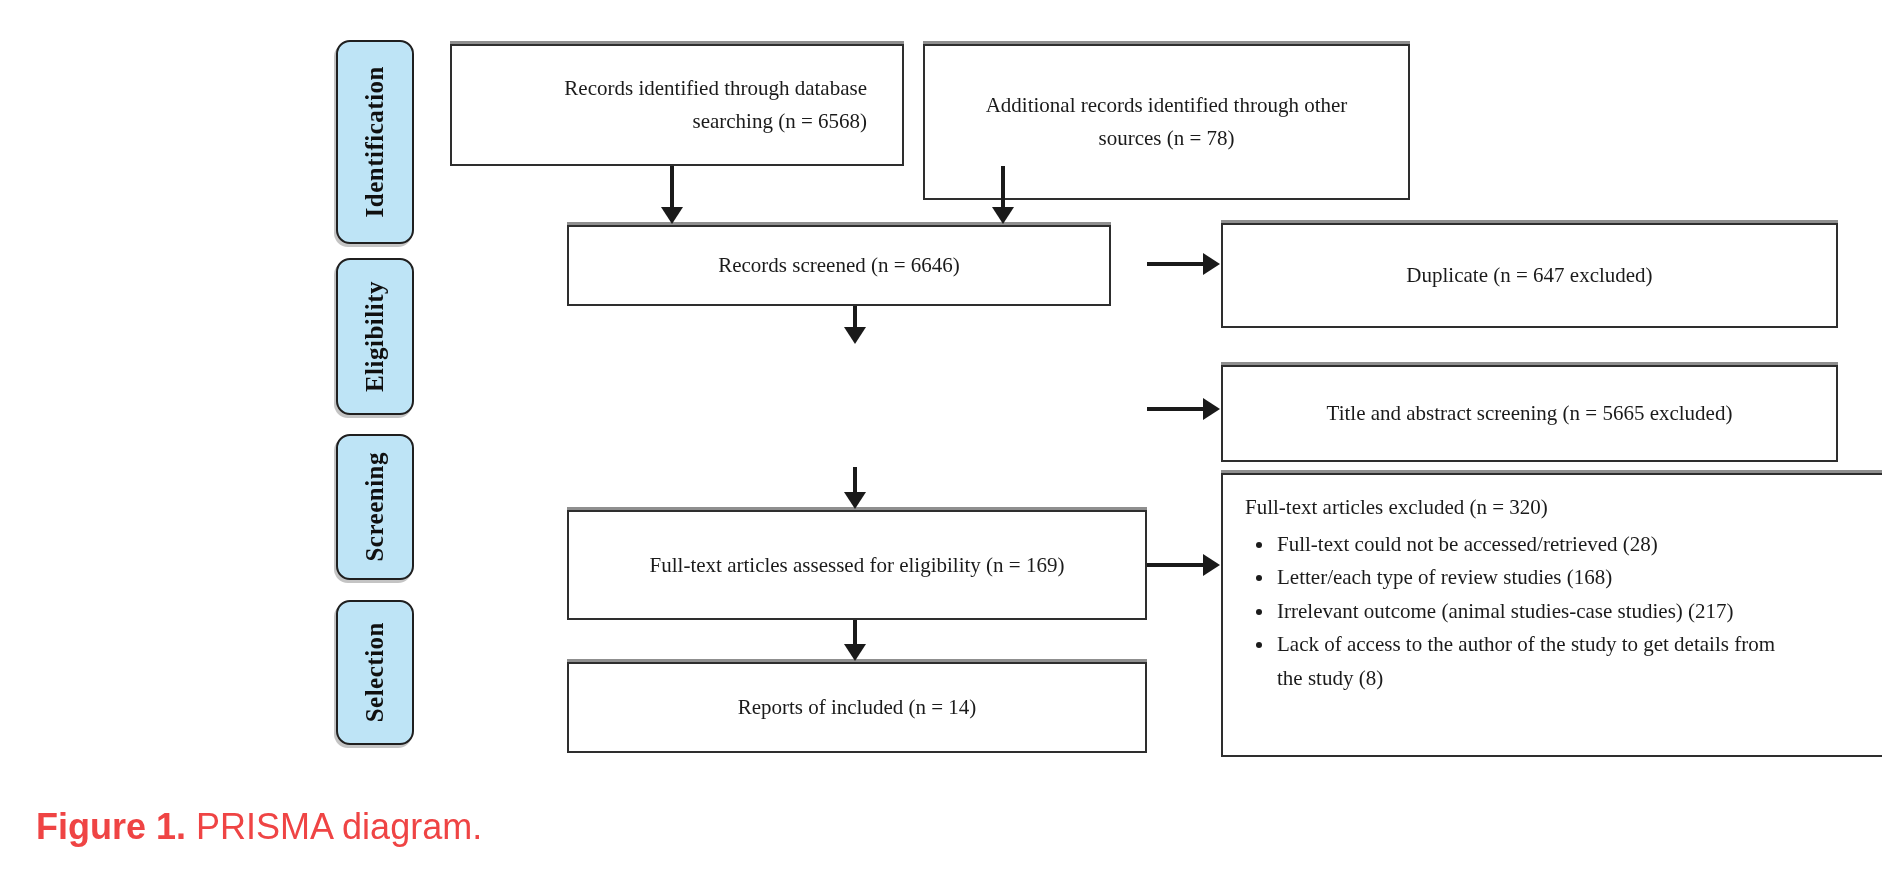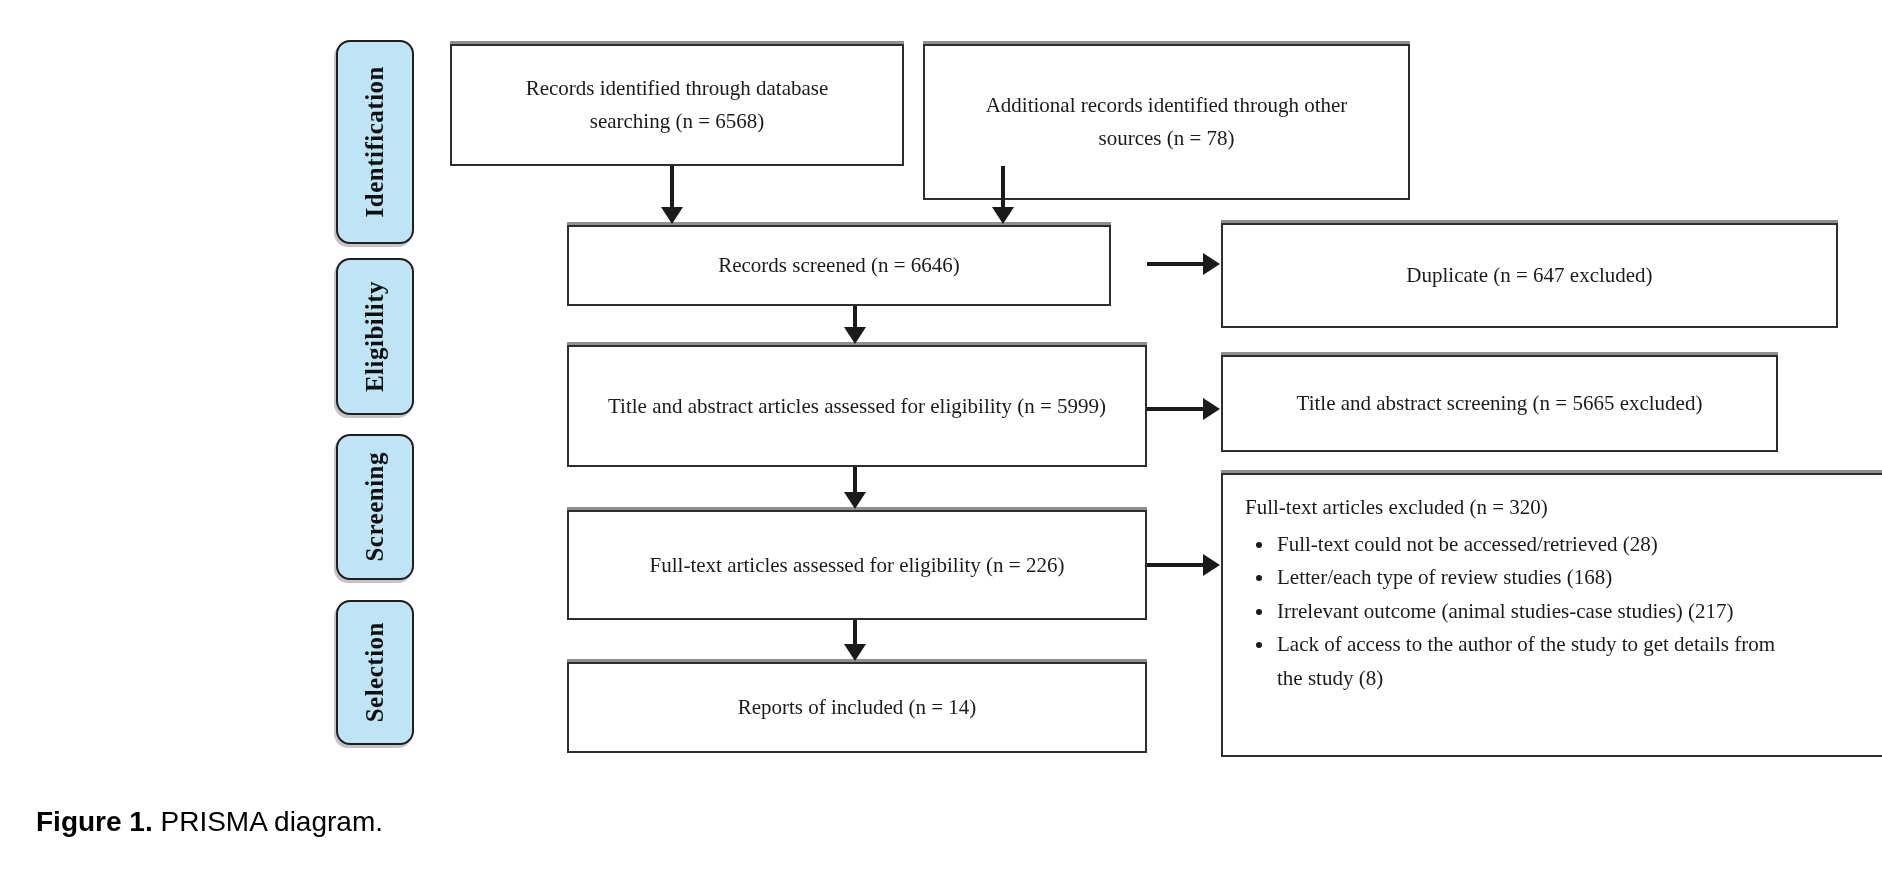--- a/index.html
+++ b/index.html
@@ -103,22 +103,22 @@
     border-right: 0;
     border-left: 17px solid var(--arrow-col, #1a1a1a);
   }
 
   
   .caption {
     position: absolute;
     left: 36px;
     top: 806px;
     font-family: "Liberation Sans", sans-serif;
-    font-size: 28px;
-    color: #000000;
+    font-size: 36px;
+    color: #ef4444;
   }
   .caption .cap-label { font-weight: bold; }
 </style>
 </head>
 <body>
 
 <div id="canvas">
 
   <div class="sbox" style="left:336px; top:40px; width:78px; height:204px;">
     <span>Identification</span>
@@ -127,42 +127,39 @@
     <span>Eligibility</span>
   </div>
   <div class="sbox" style="left:336px; top:434px; width:78px; height:146px;">
     <span>Screening</span>
   </div>
   <div class="sbox" style="left:336px; top:600px; width:78px; height:145px;">
     <span>Selection</span>
   </div>
 
   <div class="fbox" style="left:450px; top:44px; width:454px; height:122px;">
-    <span class="txt" style="max-width:380px;">Records identified through database searching (n = 6568)</span>
+    <span class="txt" style="max-width:380px;text-align:right;">Records identified through database searching (n = 6568)</span>
   </div>
   <div class="fbox" style="left:923px; top:44px; width:487px; height:156px;">
     <span class="txt" style="max-width:390px;">Additional records identified through other sources (n = 78)</span>
   </div>
 
   <div class="fbox" style="left:567px; top:225px; width:544px; height:81px;">
     <span class="txt">Records screened (n = 6646)</span>
   </div>
   <div class="fbox" style="left:1221px; top:223px; width:617px; height:105px;">
     <span class="txt">Duplicate (n = 647 excluded)</span>
   </div>
 
-  <div class="fbox" style="left:567px; top:345px; width:580px; height:122px;">
-    <span class="txt" style="max-width:520px;">Title and abstract articles assessed for eligibility (n = 5999)</span>
-  </div>
-  <div class="fbox" style="left:1221px; top:355px; width:557px; height:97px;">
+  <div class="fbox" style="left:1221px; top:365px; width:617px; height:97px;">
     <span class="txt">Title and abstract screening (n = 5665 excluded)</span>
   </div>
 
   <div class="fbox" style="left:567px; top:510px; width:580px; height:110px;">
-    <span class="txt" style="max-width:430px;">Full-text articles assessed for eligibility (n = 226)</span>
+    <span class="txt" style="max-width:430px;">Full-text articles assessed for eligibility (n = 169)</span>
   </div>
   <div class="fbox listbox" style="left:1221px; top:473px; width:671px; height:284px;">
     <p class="list-title">Full-text articles excluded (n = 320)</p>
     <ul>
       <li>Full-text could not be accessed/retrieved (28)</li>
       <li>Letter/each type of review studies (168)</li>
       <li>Irrelevant outcome (animal studies-case studies) (217)</li>
       <li>Lack of access to the author of the study to get details from the study (8)</li>
     </ul>
   </div>

